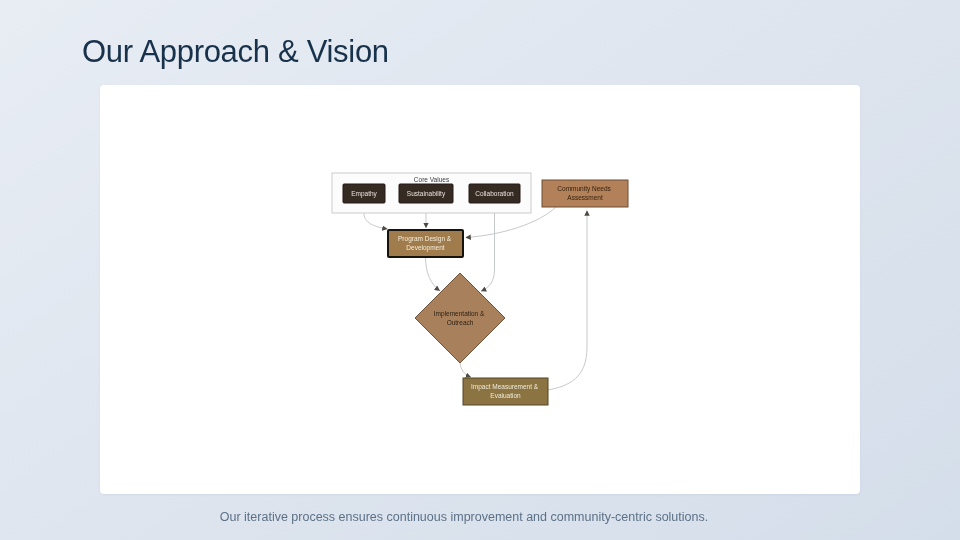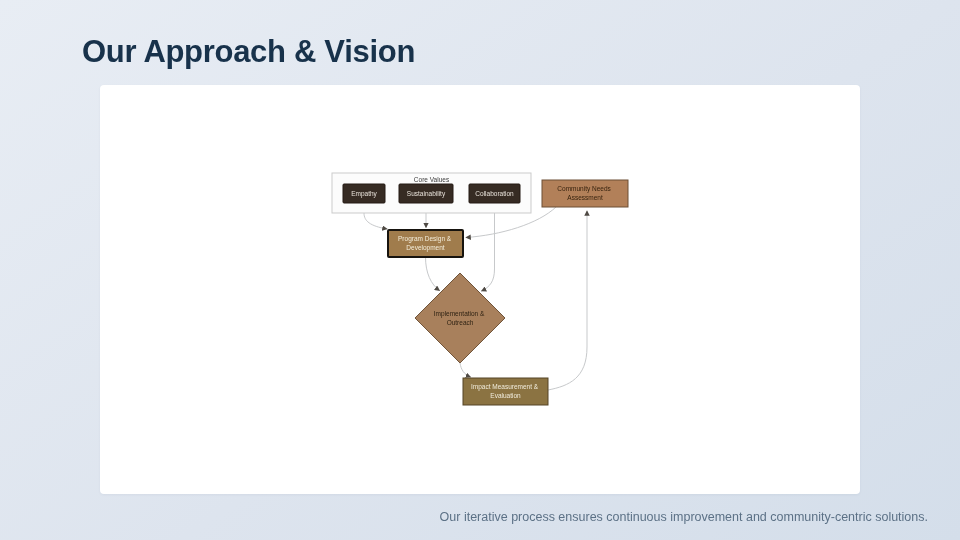--- a/index.html
+++ b/index.html
@@ -7,31 +7,31 @@
   }
   *{margin:0;padding:0;box-sizing:border-box;}
   html,body{width:960px;height:540px;overflow:hidden;}
   body{
     font-family:"Liberation Sans", sans-serif;
     background:linear-gradient(145deg, var(--bg_top) 0%, var(--bg_mid) 55%, var(--bg_bottom) 100%);
     position:relative;
   }
   .slide-title{
     position:absolute; left:82px; top:34px;
-    font-size:31px; font-weight:bold; letter-spacing:-0.3px;
+    font-size:31px; font-weight:normal; letter-spacing:-0.3px;
     color:var(--title_color,#18324b);
   }
   .card{
     position:absolute; left:100px; top:85px; width:760px; height:409px;
     background:var(--card_bg,#ffffff); border-radius:4px;
     box-shadow:0 1px 3px rgba(20,40,70,0.05);
   }
   .footer-note{
     position:absolute; left:0; top:510px; width:928px;
-    text-align:right; font-size:12.5px;
+    text-align:center; font-size:12.5px;
     color:var(--footer_color,#5c7186);
   }
   
   svg{display:block;}
   .edge{fill:none; stroke:var(--edge_line,#c7c9cb); stroke-width:1;}
   .arrowhead{fill:var(--arrowhead,#4f4a44);}
   .cluster-box{fill:var(--container_fill,#fcfcfc); stroke:var(--container_border,#cbcbcb); stroke-width:1;}
   .cluster-label{font-size:6.5px; fill:#3a3a3a;}
   .node-dark{fill:var(--value_fill,#362b23); stroke:var(--value_border,#241a14); stroke-width:1;}
   .node-dark-label{font-size:6.5px; fill:var(--value_text,#e8e2da);}

